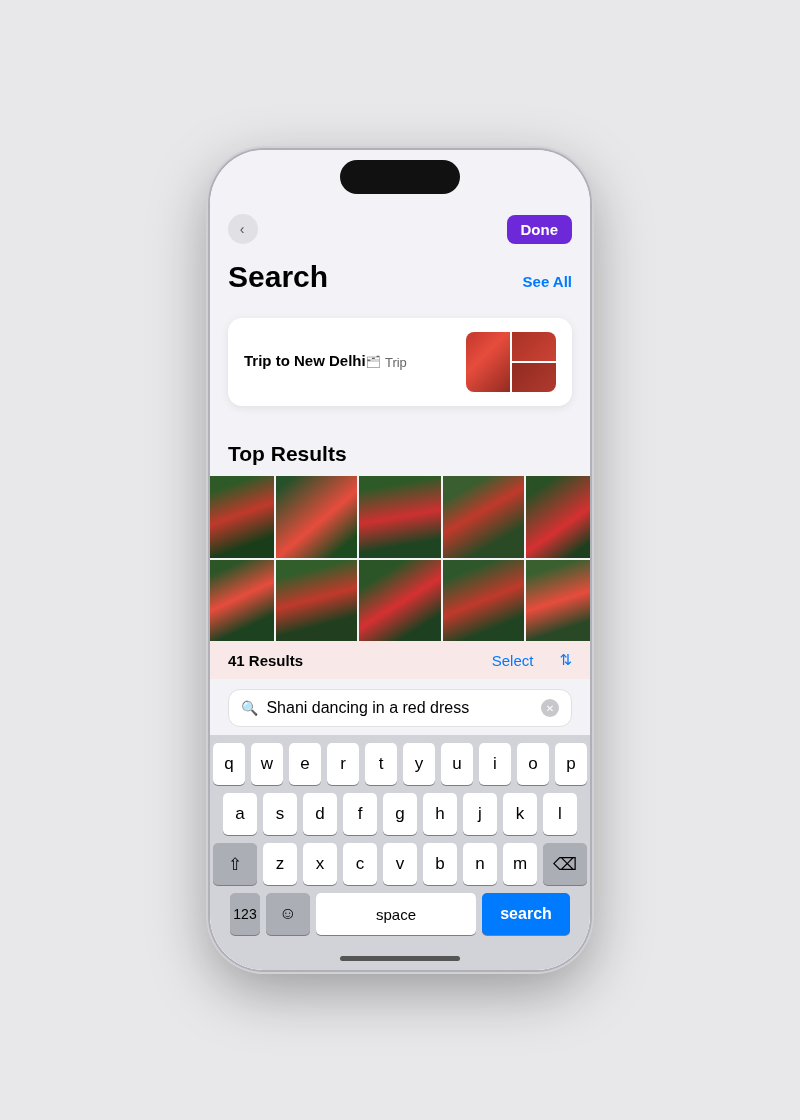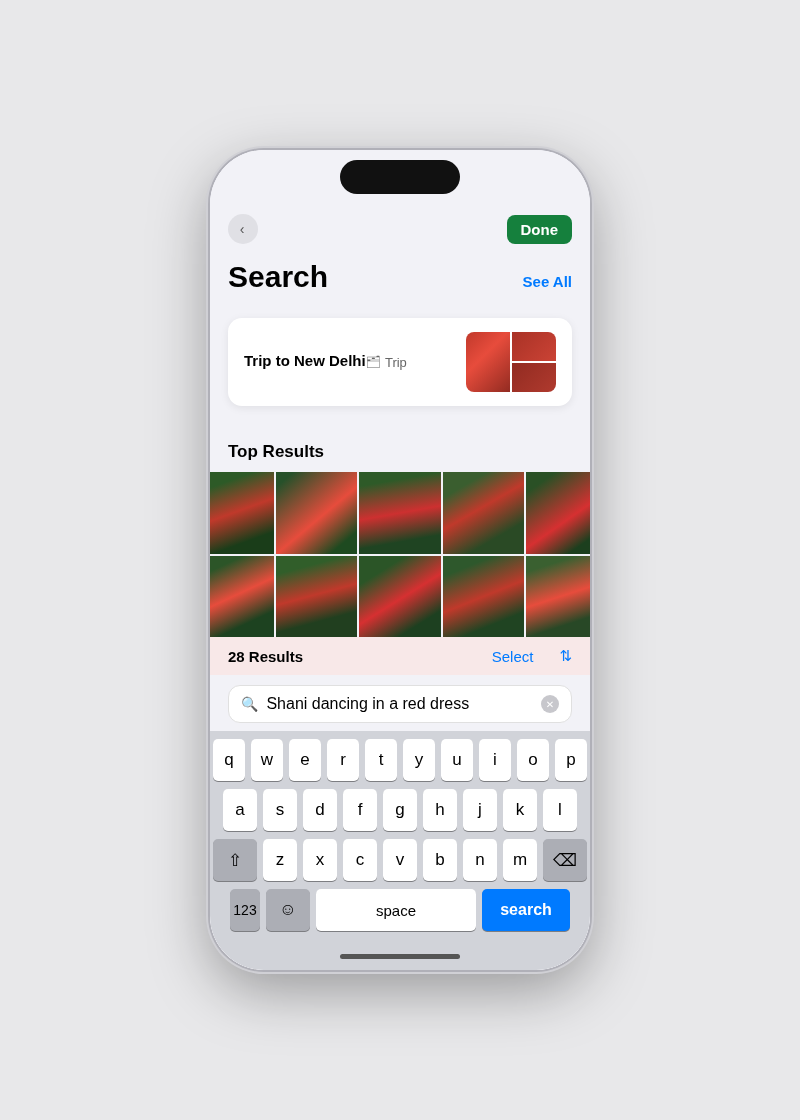--- a/index.html
+++ b/index.html
@@ -103,21 +103,21 @@
       cursor: pointer;
     }
 
     .back-chevron {
       color: #555;
       font-size: 14px;
       margin-left: -2px;
     }
 
     .done-btn {
-      background: #15803d;
+      background: #6d28d9;
       color: white;
       border: none;
       border-radius: 8px;
       padding: 6px 14px;
       font-size: 15px;
       font-weight: 600;
       cursor: pointer;
     }
 
     
@@ -203,21 +203,21 @@
     .album-photo:nth-child(2) {
       background: linear-gradient(135deg, #a93226 0%, #cb4335 100%);
     }
 
     .album-photo:nth-child(3) {
       background: linear-gradient(135deg, #922b21 0%, #b03a2e 100%);
     }
 
     
     .section-header {
-      font-size: 17px;
+      font-size: 21px;
       font-weight: 600;
       color: #000;
       margin-bottom: 10px;
       margin-top: 36px;
     }
 
     
     .photo-grid {
       display: grid;
       grid-template-columns: repeat(5, 1fr);
@@ -468,21 +468,21 @@
         <div class="photo-cell"></div>
         <div class="photo-cell"></div>
         <div class="photo-cell"></div>
         <div class="photo-cell"></div>
         <div class="photo-cell"></div>
         <div class="photo-cell"></div>
         <div class="photo-cell"></div>
       </div>
 
       <div class="results-bar">
-        <span class="results-count">28 Results</span>
+        <span class="results-count">41 Results</span>
         <div class="results-actions">
           <span class="select-btn">Select</span>
           <span class="sort-icon">⇅</span>
         </div>
       </div>
 
       <div class="search-input-wrapper">
         <span class="search-icon-inner">🔍</span>
         <div class="search-text-field">Shani dancing in a red dress</div>
         <div class="clear-btn">✕</div>

